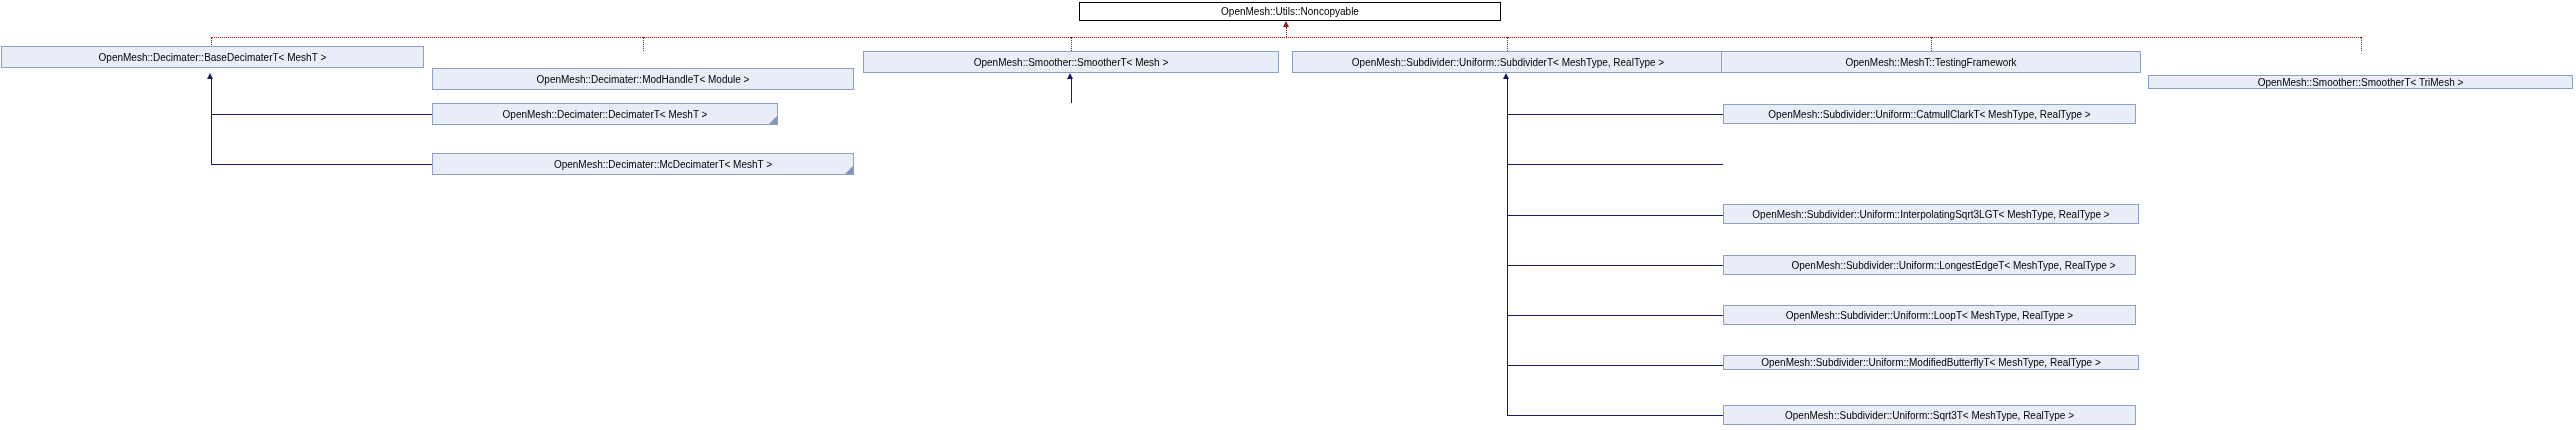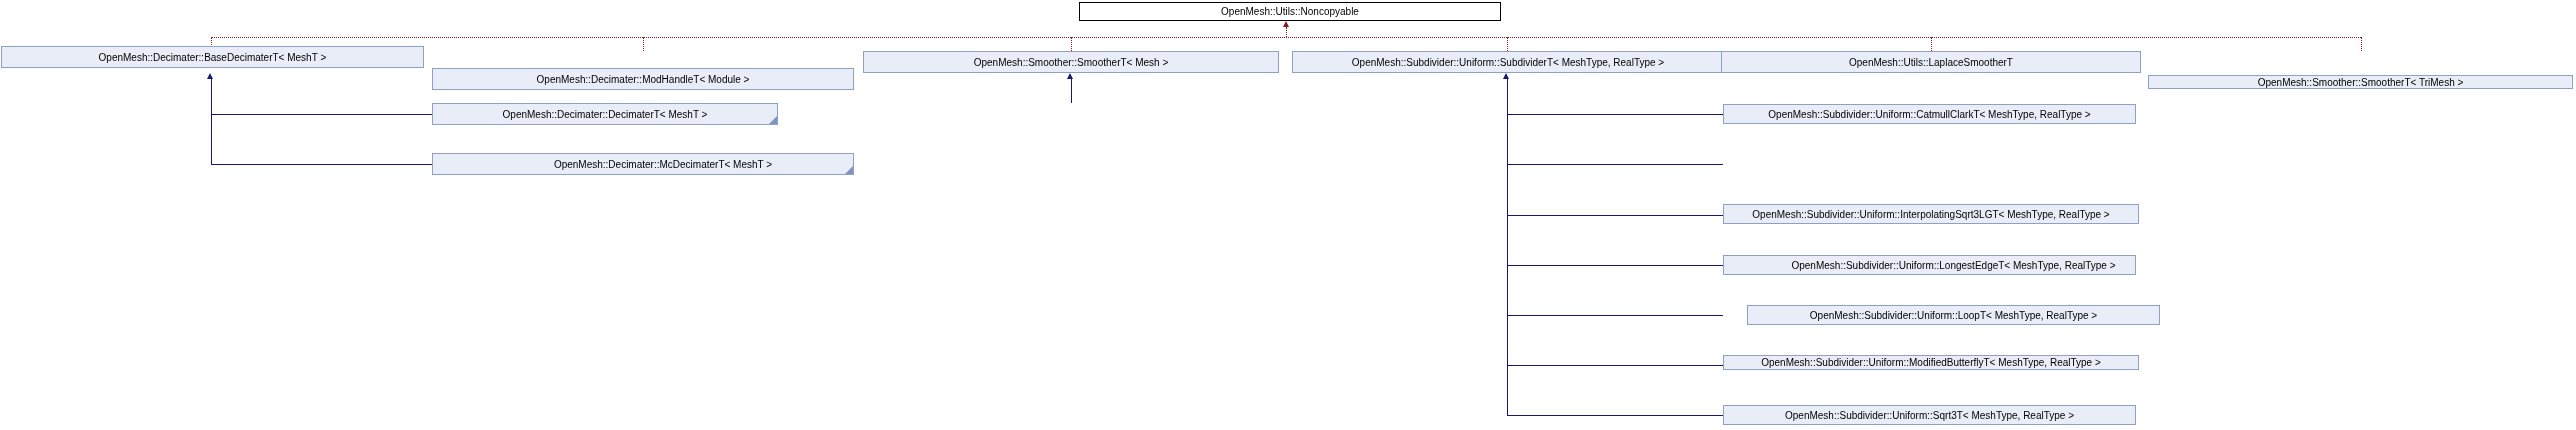--- a/index.html
+++ b/index.html
@@ -75,21 +75,21 @@
   <div class="node" style="left:432px;top:68px;width:422px;height:22px;text-align:right;">
     <span class="lbl">OpenMesh::Decimater::ModHandleT&lt; Module &gt;</span>
   </div>
   <div class="node" style="left:863px;top:51px;width:416px;height:22px;">
     <span class="lbl">OpenMesh::Smoother::SmootherT&lt; Mesh &gt;</span>
   </div>
   <div class="node" style="left:1292px;top:51px;width:432px;height:22px;">
     <span class="lbl">OpenMesh::Subdivider::Uniform::SubdividerT&lt; MeshType, RealType &gt;</span>
   </div>
   <div class="node" style="left:1721px;top:51px;width:420px;height:22px;">
-    <span class="lbl">OpenMesh::Utils::LaplaceSmootherT</span>
+    <span class="lbl">OpenMesh::MeshT::TestingFramework</span>
   </div>
   <div class="node" style="left:2148px;top:51px;width:425px;height:14px;margin-top:24px;">
     <span class="lbl">OpenMesh::Smoother::SmootherT&lt; TriMesh &gt;</span>
   </div>
 
   <div class="arrow-up" style="left:207px;top:73px;"></div>
   <div class="vline" style="left:211px;top:79px;height:85px;"></div>
   <div class="hline" style="left:211px;top:114px;width:221px;"></div>
   <div class="hline" style="left:211px;top:164px;width:221px;"></div>
 
@@ -118,21 +118,21 @@
 
   <div class="node" style="left:1723px;top:104px;width:413px;height:20px;">
     <span class="lbl">OpenMesh::Subdivider::Uniform::CatmullClarkT&lt; MeshType, RealType &gt;</span>
   </div>
   <div class="node" style="left:1723px;top:204px;width:416px;height:20px;">
     <span class="lbl">OpenMesh::Subdivider::Uniform::InterpolatingSqrt3LGT&lt; MeshType, RealType &gt;</span>
   </div>
   <div class="node" style="left:1723px;top:255px;width:413px;height:20px;padding-left:48px;">
     <span class="lbl">OpenMesh::Subdivider::Uniform::LongestEdgeT&lt; MeshType, RealType &gt;</span>
   </div>
-  <div class="node" style="left:1723px;top:305px;width:413px;height:20px;margin-left:24px;">
+  <div class="node" style="left:1723px;top:305px;width:413px;height:20px;">
     <span class="lbl">OpenMesh::Subdivider::Uniform::LoopT&lt; MeshType, RealType &gt;</span>
   </div>
   <div class="node" style="left:1723px;top:355px;width:416px;height:15px;">
     <span class="lbl">OpenMesh::Subdivider::Uniform::ModifiedButterflyT&lt; MeshType, RealType &gt;</span>
   </div>
   <div class="node" style="left:1723px;top:405px;width:413px;height:20px;">
     <span class="lbl">OpenMesh::Subdivider::Uniform::Sqrt3T&lt; MeshType, RealType &gt;</span>
   </div>
 
 </div>

